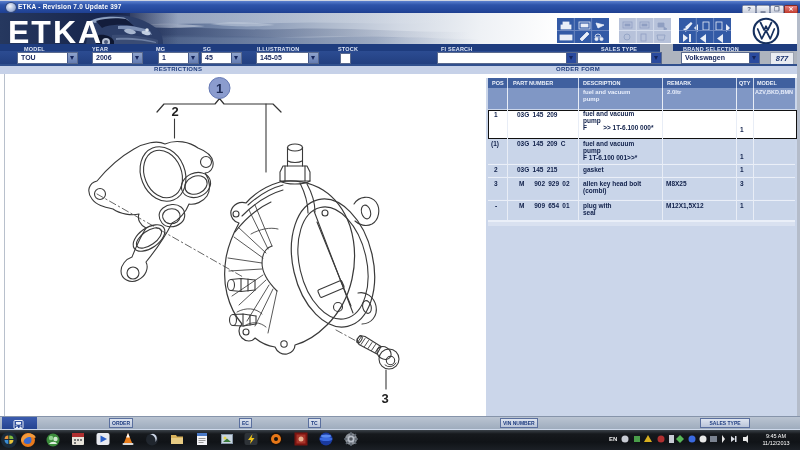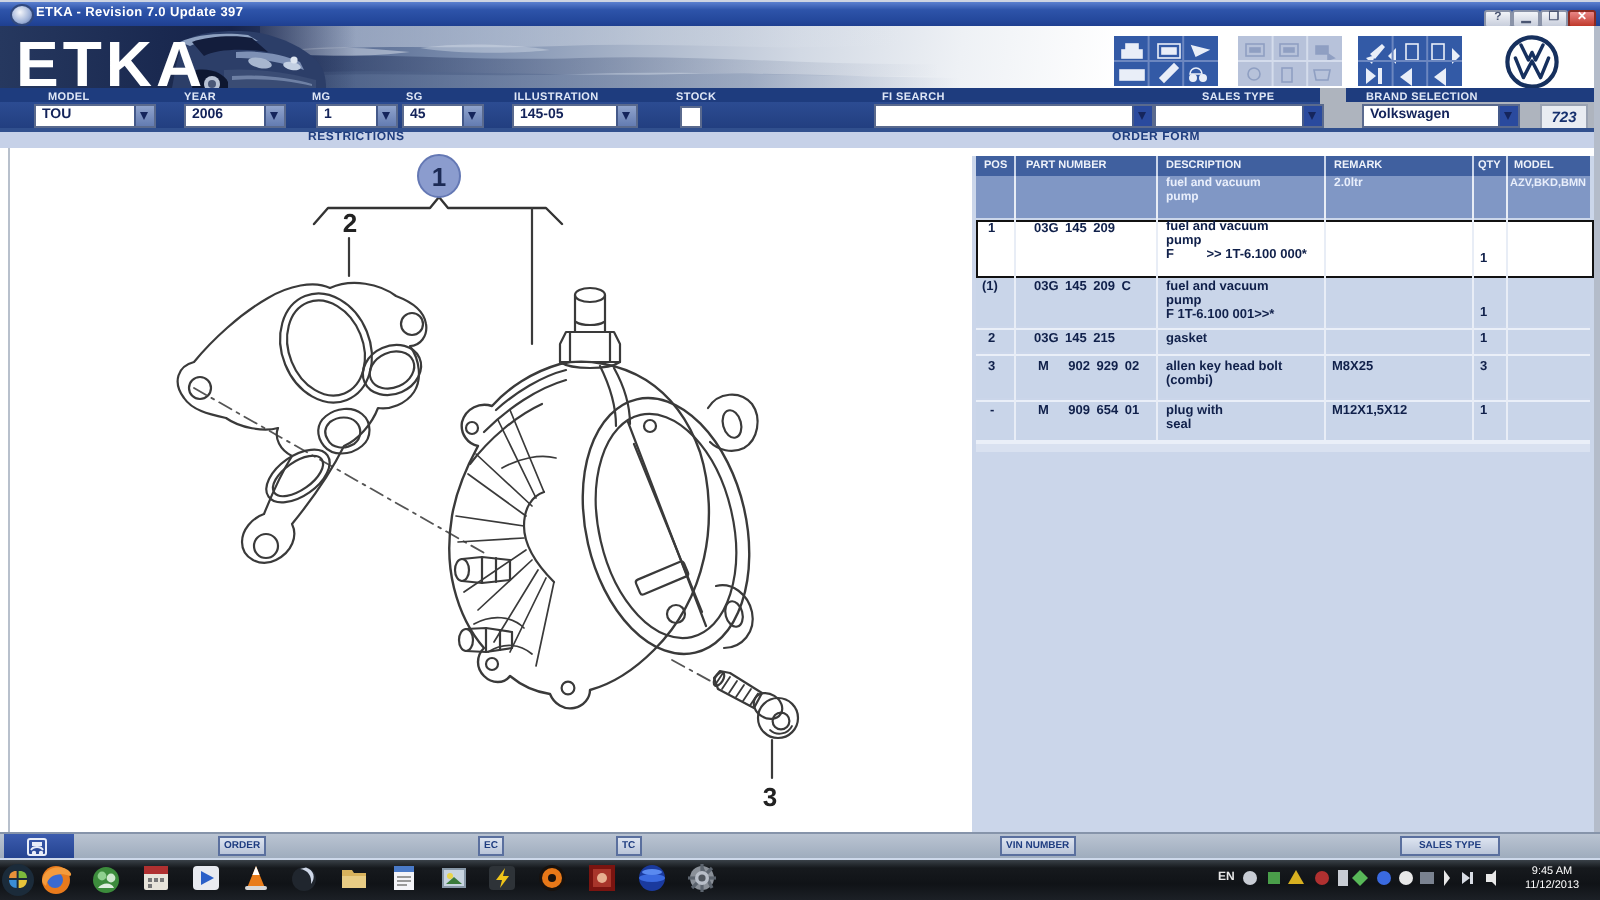--- a/index.html
+++ b/index.html
@@ -201,21 +201,21 @@
   <div class="abs fld" style="left:437px;width:138px;">
       <div class="drop" style="background:#2a4a9e;"></div>
     </div>
   <div class="abs fld" style="left:577px;width:83px;">
       <div class="drop" style="background:#2a4a9e;"></div>
     </div>
   <div class="abs fld" style="left:681px;width:77px;">
       <div class="fldtxt">Volkswagen</div>
       <div class="drop" style="background:#2a4a9e;"></div>
     </div>
-  <div class="abs" style="left:770px;top:52px;width:22px;height:11px;background:#e9ecf2;border:1px solid #9aa2b2;font-size:7.5px;font-weight:bold;font-style:italic;color:#16306e;text-align:center;line-height:11px;">723</div>
+  <div class="abs" style="left:770px;top:52px;width:22px;height:11px;background:#e9ecf2;border:1px solid #9aa2b2;font-size:7.5px;font-weight:bold;font-style:italic;color:#16306e;text-align:center;line-height:11px;">877</div>
 
   <div class="abs" id="restr"></div>
   <div class="abs rtxt" style="left:154px;">RESTRICTIONS</div>
   <div class="abs rtxt" style="left:556px;">ORDER FORM</div>
 
   <div class="abs" id="canvas">
   <svg width="486" height="342" viewBox="0 0 486 342" style="position:absolute;left:0;top:0;">
     <g fill="none" stroke="#3a3a3a" stroke-width="1.1" stroke-linejoin="round" stroke-linecap="round">
 
       <path d="M157,38 L164,30 L215,30 L219.5,24.5 L224,30 L273,30 L281,38" stroke="#333" stroke-width="1.2"></path>

